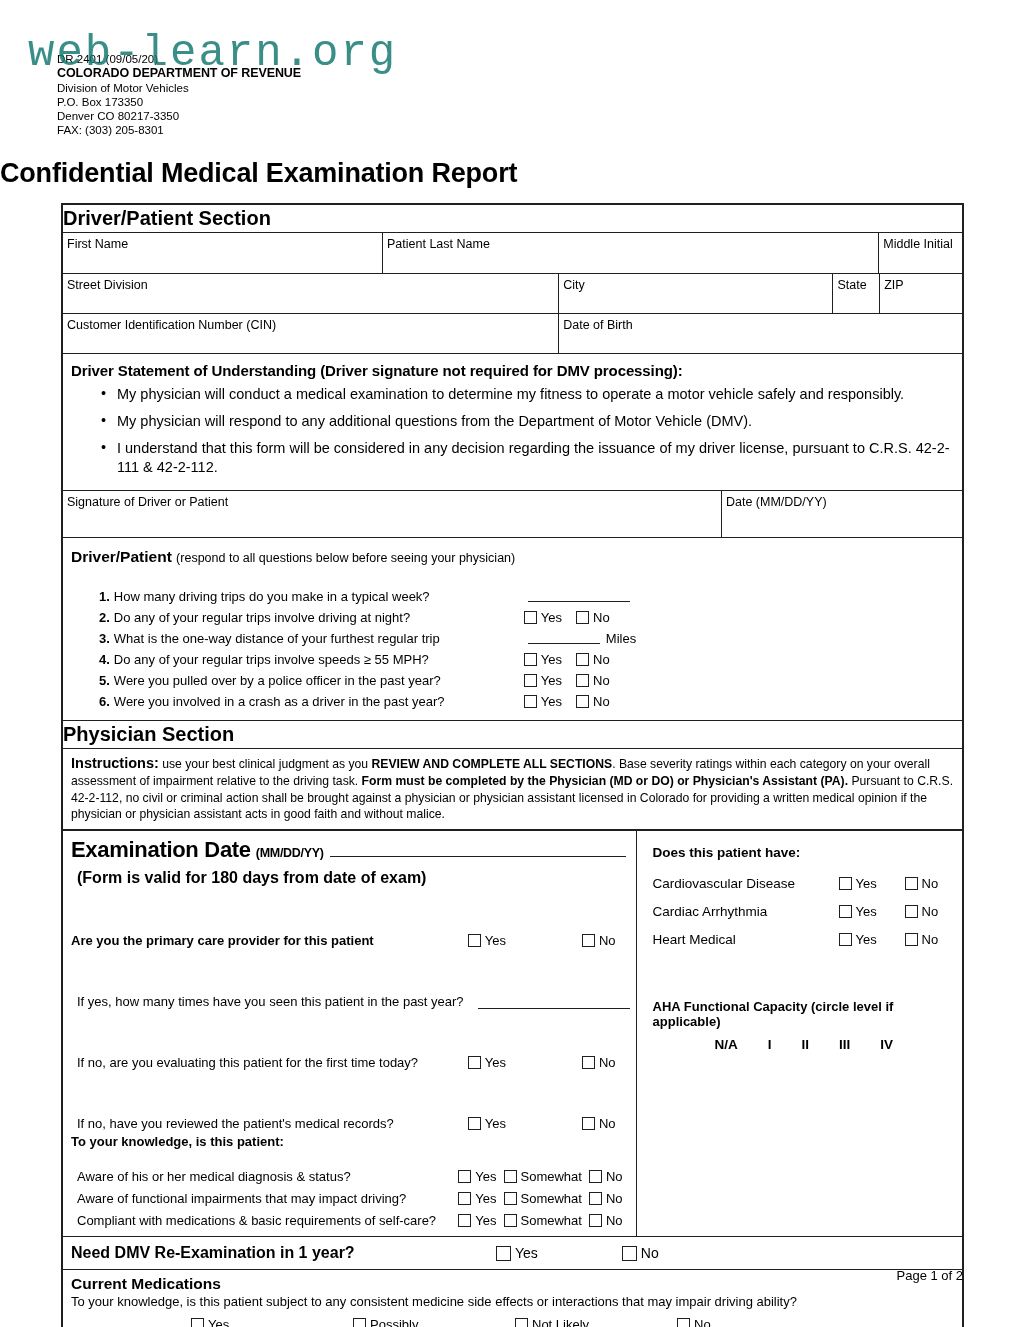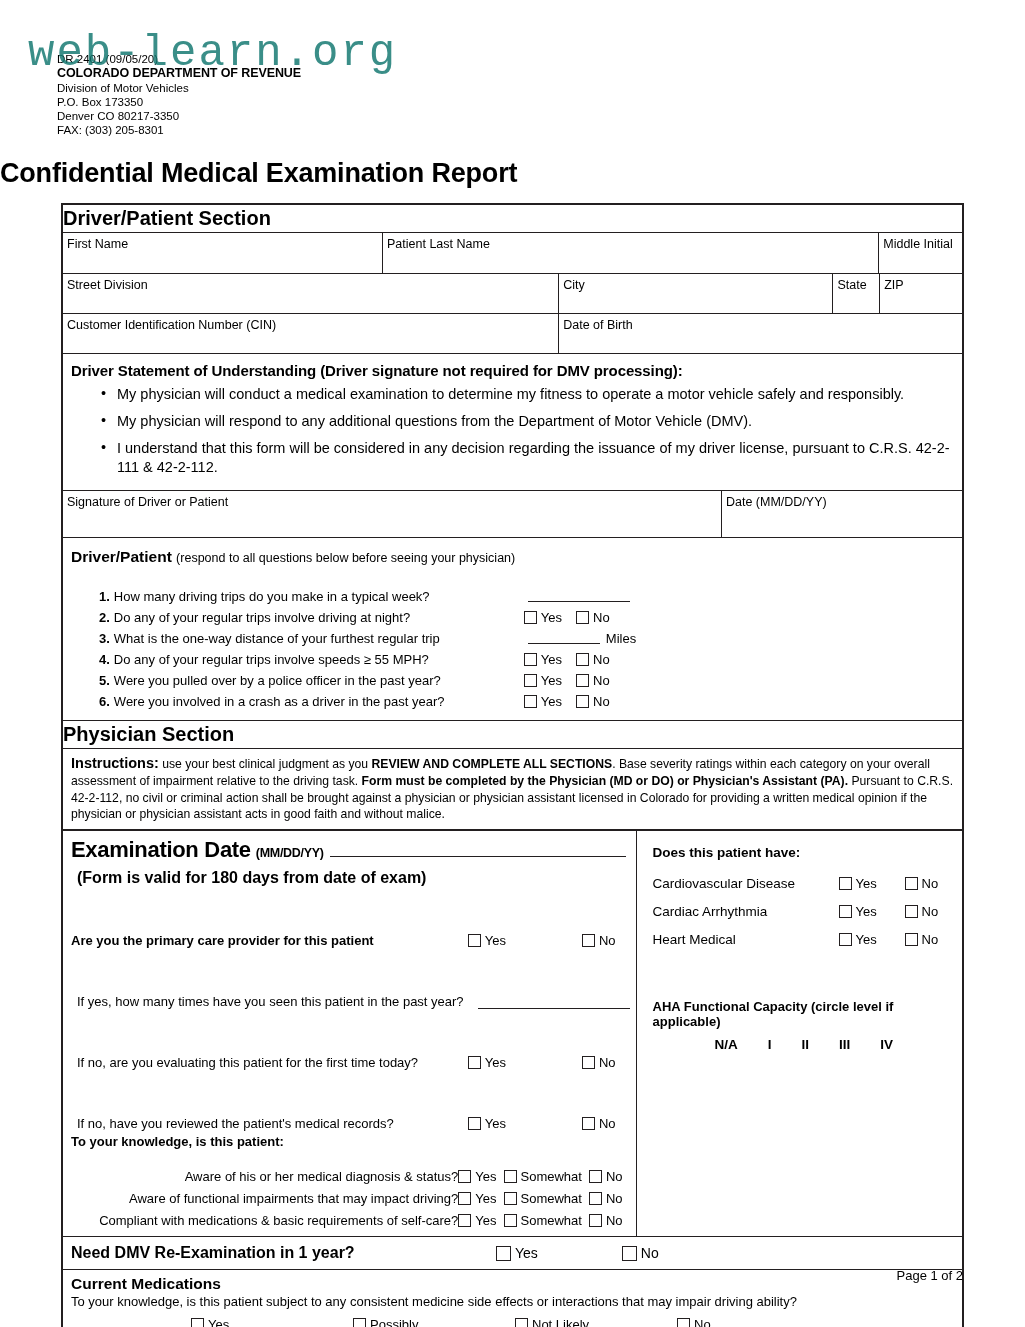--- a/index.html
+++ b/index.html
@@ -223,21 +223,21 @@
   .pl-ans { display: flex; align-items: center; }
   .pl-ans .gap { display: inline-block; width: 62px; }
   .sub-head { font-size: 13px; font-weight: bold; margin: 3px 0 16px 0; }
 
   .know-row {
     display: flex;
     align-items: center;
     font-size: 13px;
     height: 22px;
   }
-  .know-q { width: 387px; padding-left: 6px; text-align: right; }
+  .know-q { width: 387px; padding-left: 6px; }
   .know-ans { display: flex; align-items: center; }
   .know-ans .cbx-lab { margin-right: 7px; }
 
   .r-head { font-size: 13.5px; font-weight: bold; margin-bottom: 9px; }
   .r-row {
     display: flex;
     align-items: center;
     font-size: 13.5px;
     height: 28px;
   }

